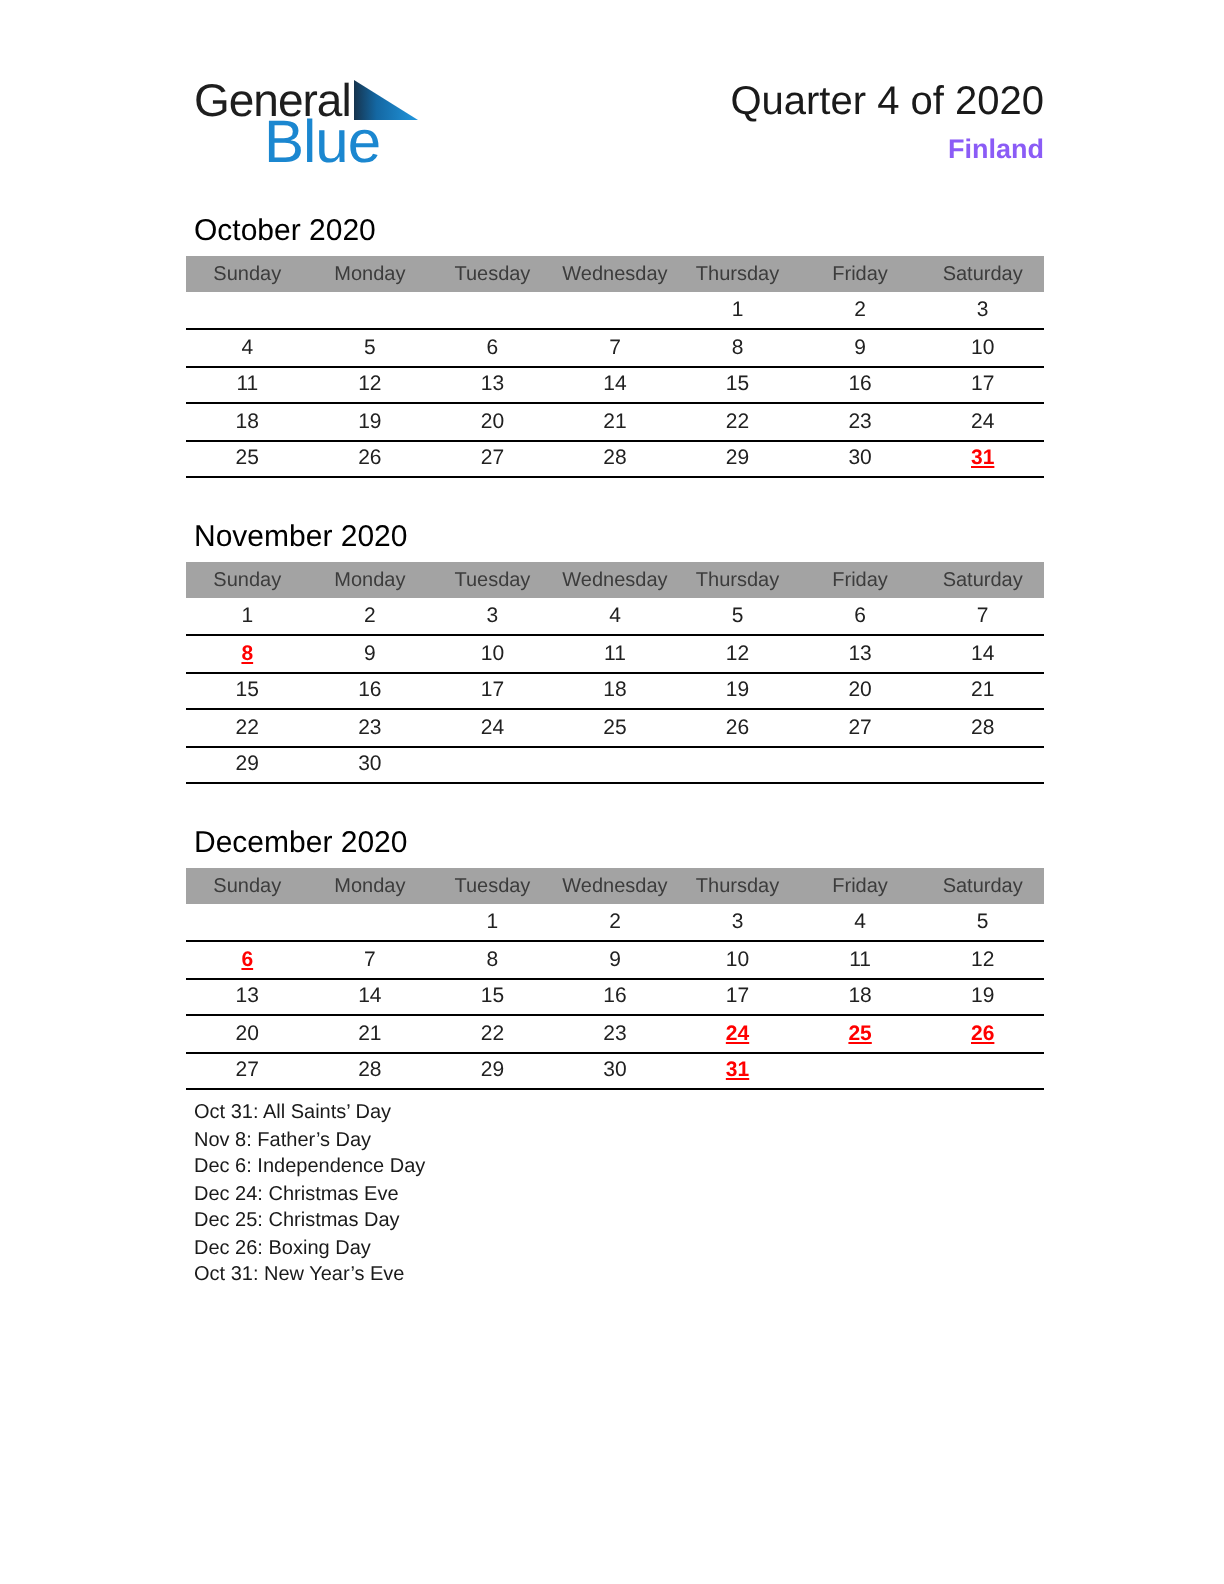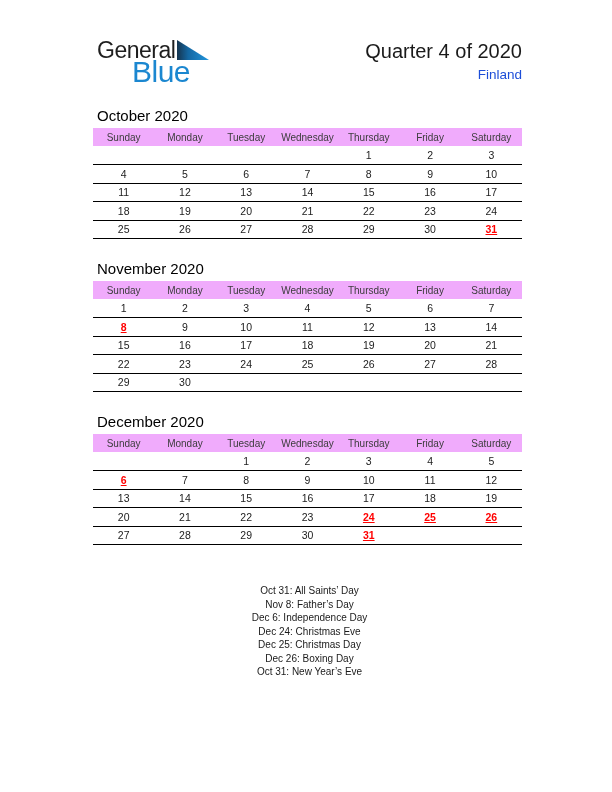--- a/index.html
+++ b/index.html
@@ -35,39 +35,39 @@
   .logo-triangle { margin-left: 1px; margin-bottom: 1px; display: block; }
   .logo-blue {
     font-size: 30px;
     letter-spacing: -0.5px;
     color: #1b87d0;
     padding-left: 35px;
     margin-top: -5px;
   }
   .titles { text-align: right; padding-top: 1px; }
   .page-title { font-size: 20px; color: #1a1a1a; line-height: 1.25; margin-left: 34px; }
-  .page-subtitle { font-size: 13.5px; color: #1d4ed8; margin-top: 3px; }
+  .page-subtitle { font-size: 13.5px; color: #8b5cf6; margin-top: 3px; font-weight: bold; }
 
   
   .month { margin-top: 20px; }
   .month + .month { margin-top: 21px; }
   .month-title {
     font-size: 15px;
     font-weight: normal;
     color: #000000;
     padding-left: 4px;
     margin-bottom: 4px;
   }
   table.month-table {
     width: 100%;
     border-collapse: collapse;
     table-layout: fixed;
   }
   .month-table thead th {
-    background: #f0abfc;
+    background: #a3a3a3;
     font-weight: normal;
     font-size: 10px;
     color: #3c3c3c;
     height: 18px;
     text-align: center;
     padding: 0;
   }
   .month-table tbody td {
     height: 18.5px;
     font-size: 10.5px;
@@ -76,21 +76,21 @@
     border-bottom: 1px solid #000000;
     padding: 0;
   }
   .month-table tbody td.holiday {
     color: #ff0000;
     font-weight: bold;
     text-decoration: underline;
   }
 
   
-  .holidays { margin-top: 39px; padding-left: 4px; text-align: center; }
+  .holidays { margin-top: 5px; padding-left: 4px; }
   .holiday-entry {
     font-size: 10px;
     color: #1a1a1a;
     line-height: 13.5px;
   }
 </style>
 </head>
 <body>
 
 <div class="page">

